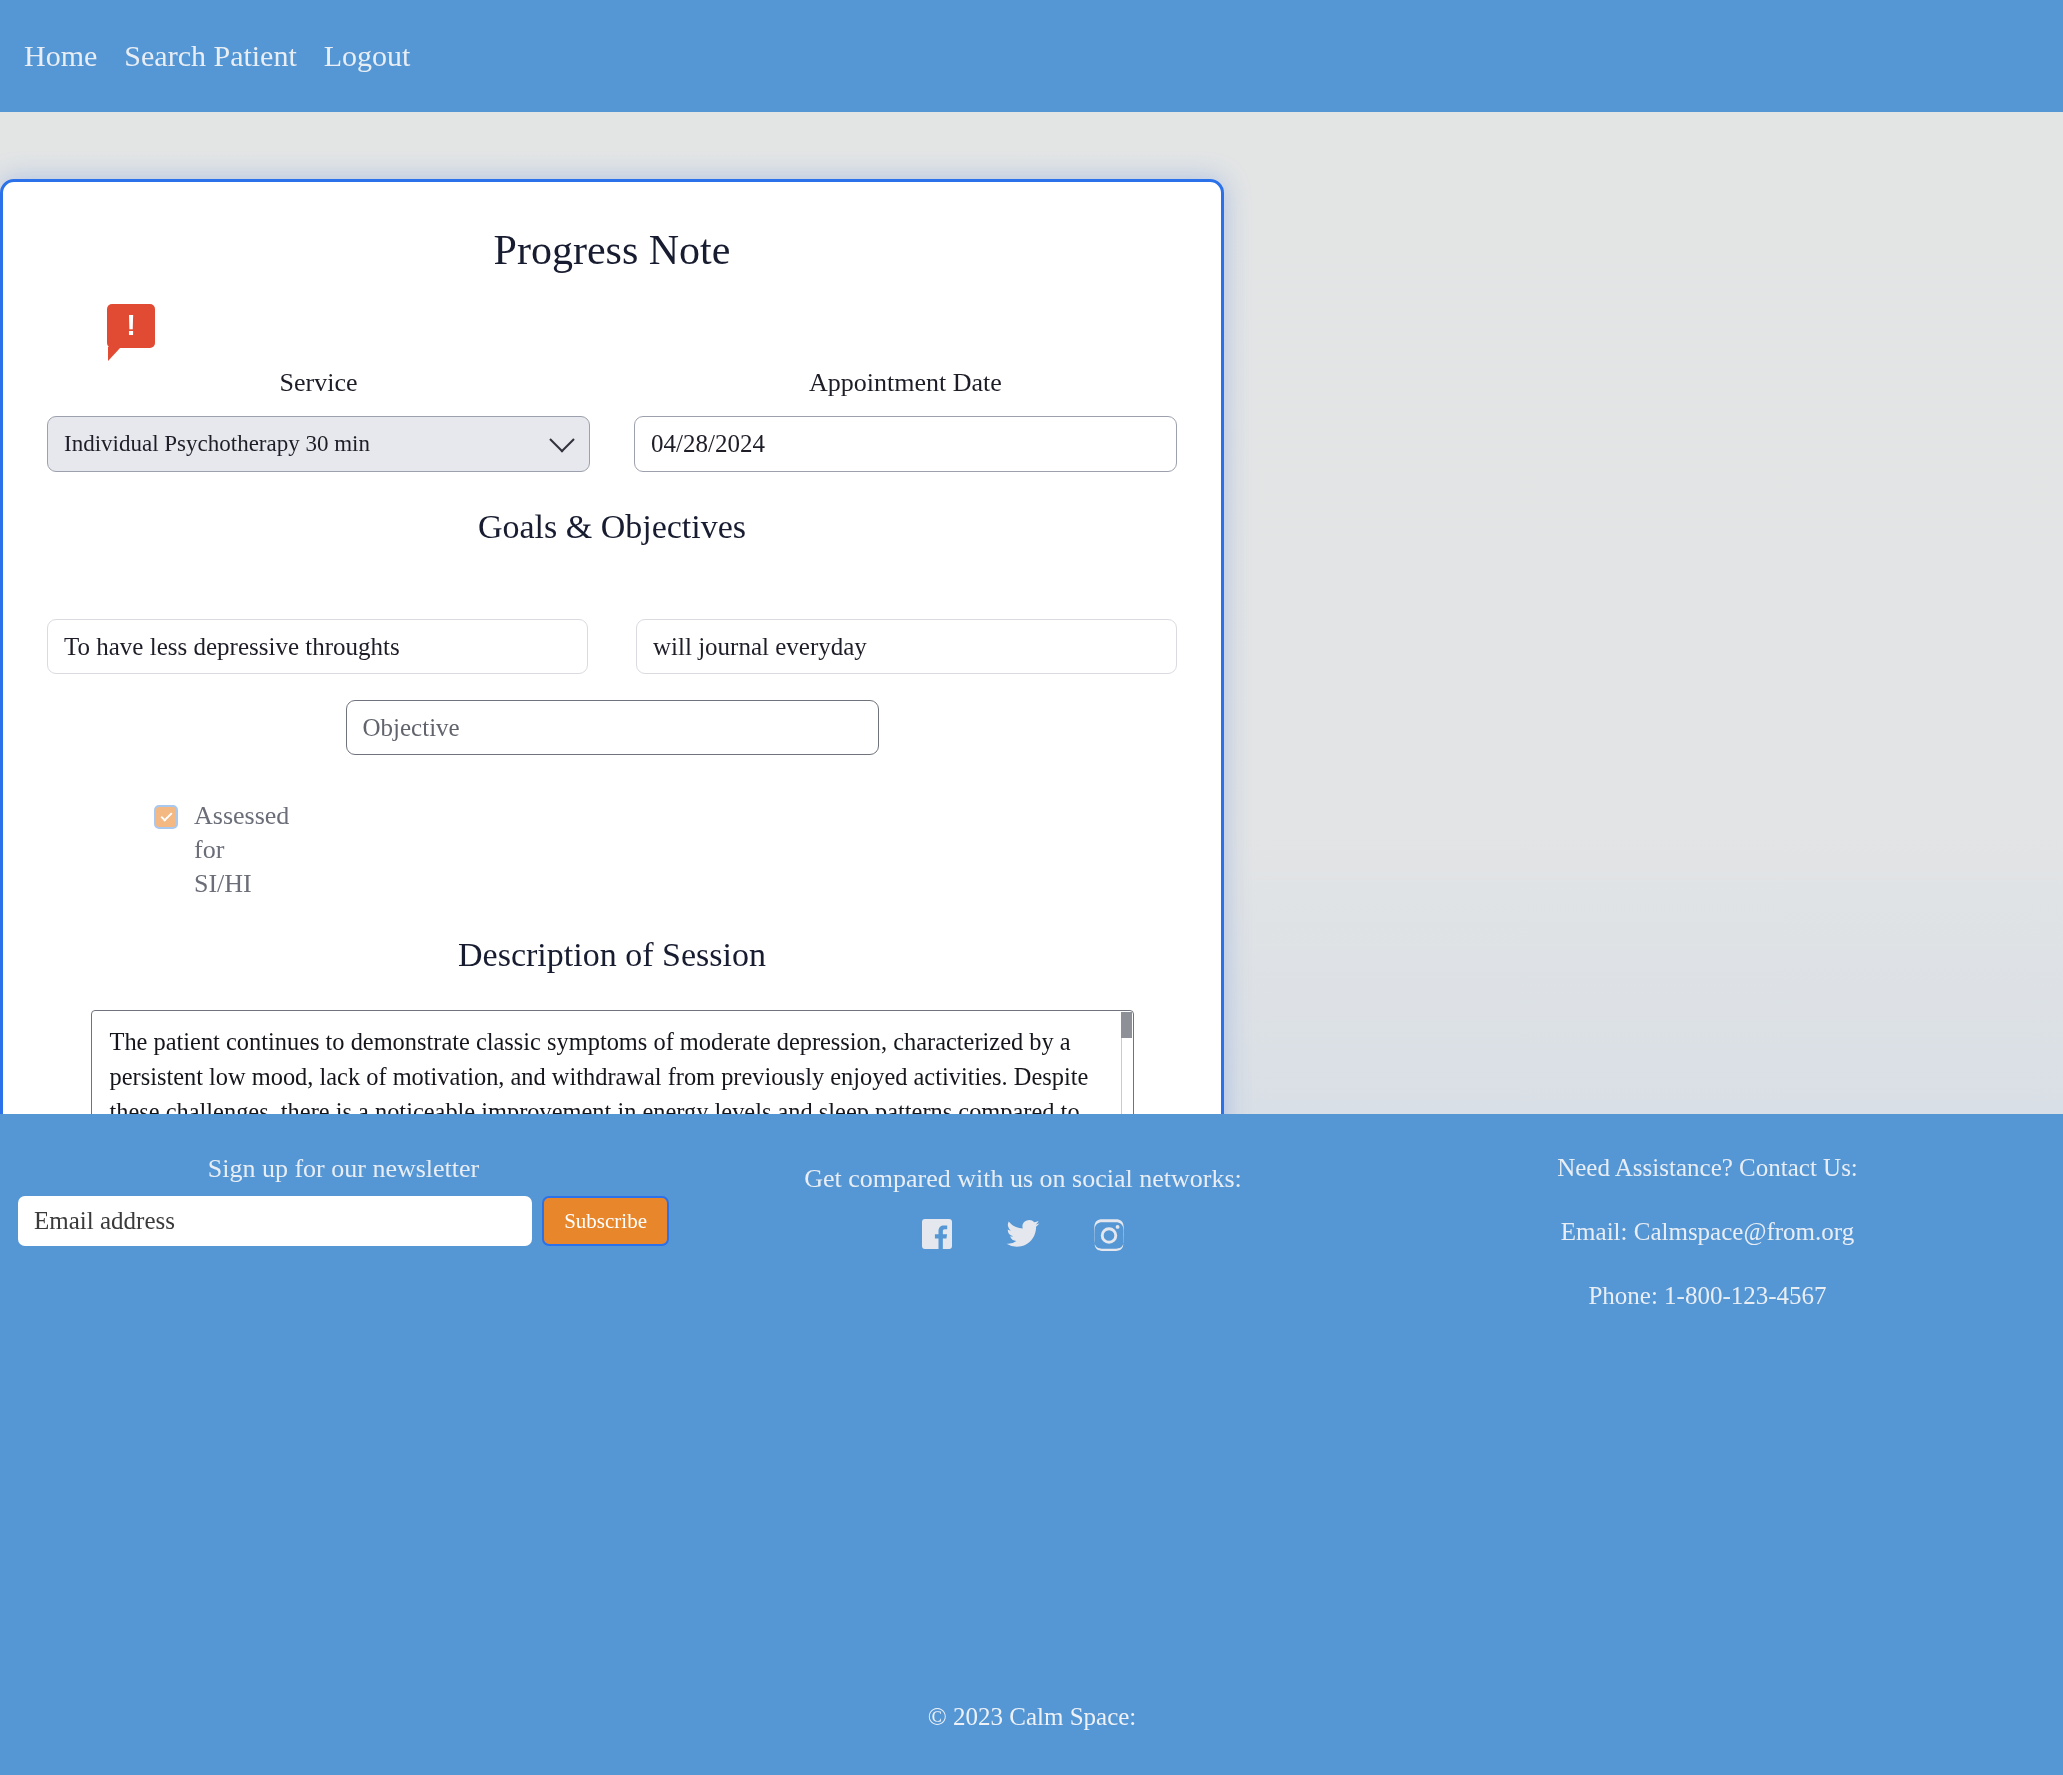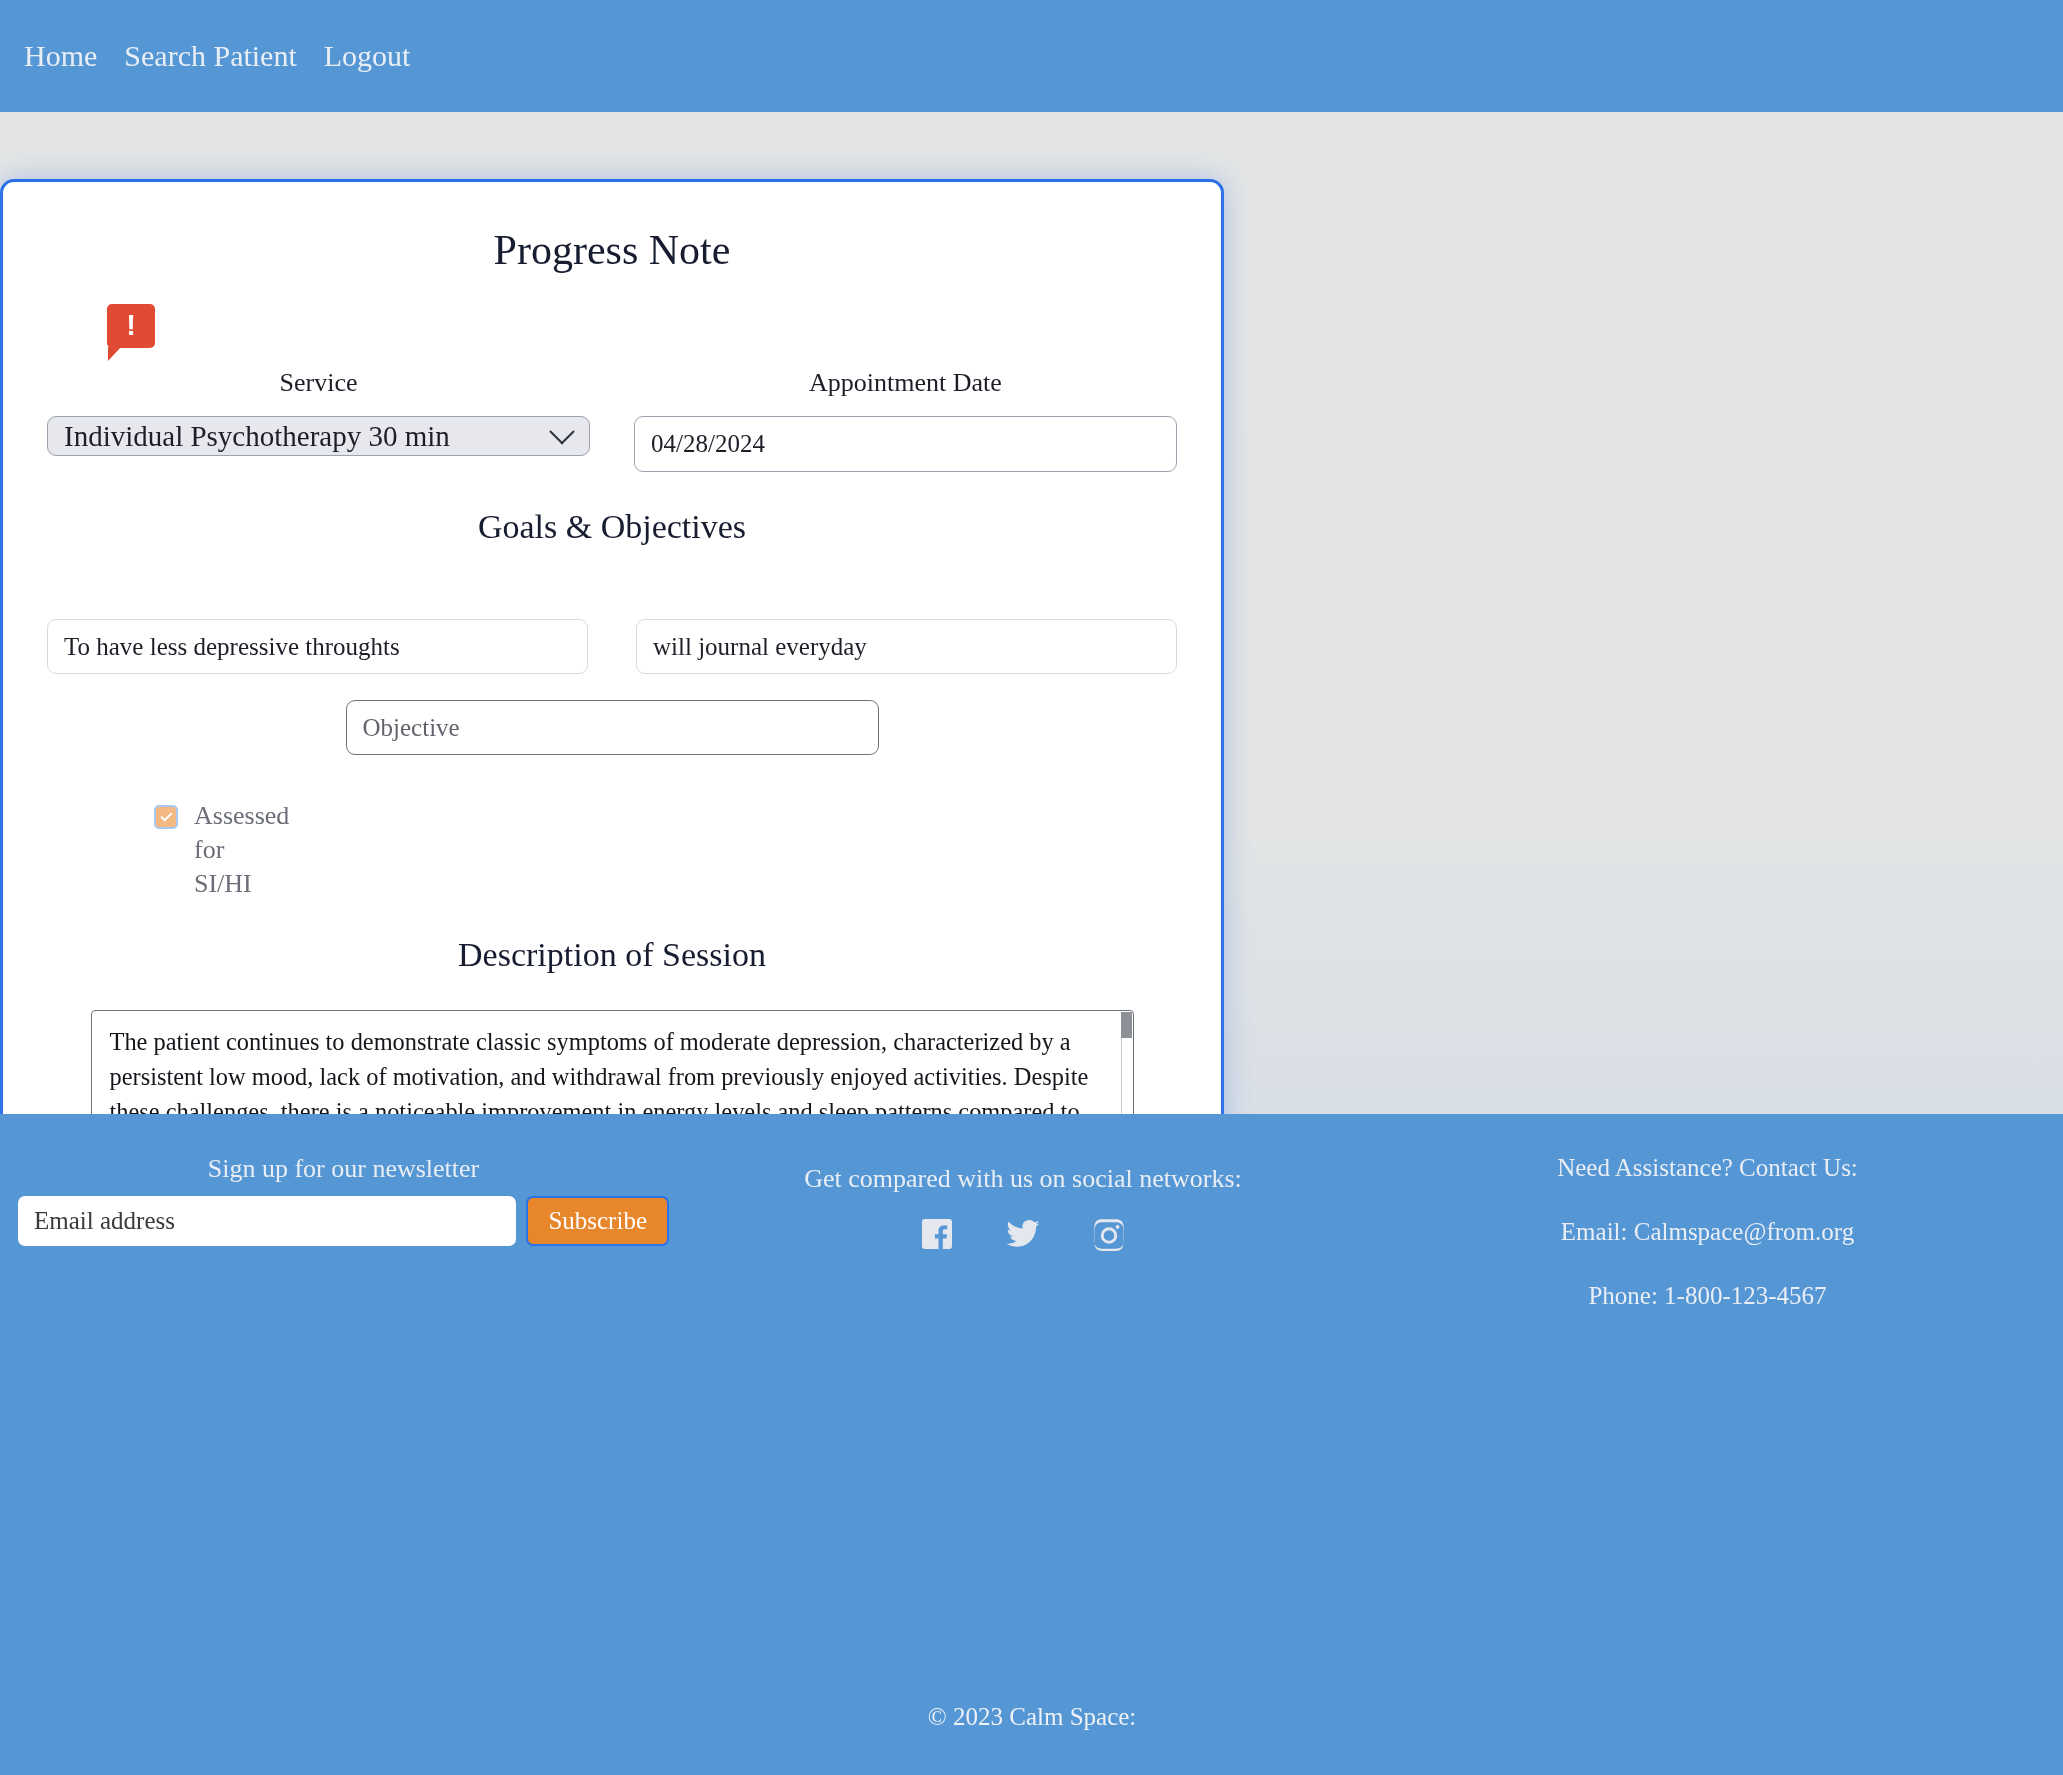--- a/index.html
+++ b/index.html
@@ -100,29 +100,29 @@
   .field-col { flex: 1; }
   .field-label {
     display: block;
     text-align: center;
     font-size: 26px;
     color: #1d1d28;
     margin-bottom: 18px;
   }
   .select-box {
     width: 100%;
-    height: 40px;
+    height: 56px;
     background: #e7e7ee;
     border: 1px solid #9da1ad;
     border-radius: 9px;
     display: flex;
     align-items: center;
     justify-content: space-between;
     padding: 0 18px 0 16px;
-    font-size: 29px;
+    font-size: 23px;
     color: #1e1e28;
     cursor: pointer;
   }
   .chev {
     width: 18px; height: 18px;
     border-right: 2.5px solid #30323c;
     border-bottom: 2.5px solid #30323c;
     transform: rotate(45deg) translate(-3px,-3px);
   }
   .text-input {
@@ -274,21 +274,21 @@
     color: #222;
     font-family: "Liberation Serif", "DejaVu Serif", serif;
     background: #fff;
   }
   .news-input::placeholder { color: #3a3a3a; opacity: 1; }
   .subscribe-btn {
     background: #e8862c;
     border: 2px solid #2b71ea;
     border-radius: 7px;
     color: #fff;
-    font-size: 25px;
+    font-size: 21px;
     padding: 0 20px;
     cursor: pointer;
     font-family: "Liberation Serif", "DejaVu Serif", serif;
   }
   .social-title { font-size: 26px; margin-bottom: 22px; }
   .social-icons { display: flex; justify-content: center; gap: 48px; align-items: center; }
   .social-icons svg { fill: #e4e8ee; cursor: pointer; }
 
   .contact-line { font-size: 25px; margin-bottom: 36px; }
   .copyright {

